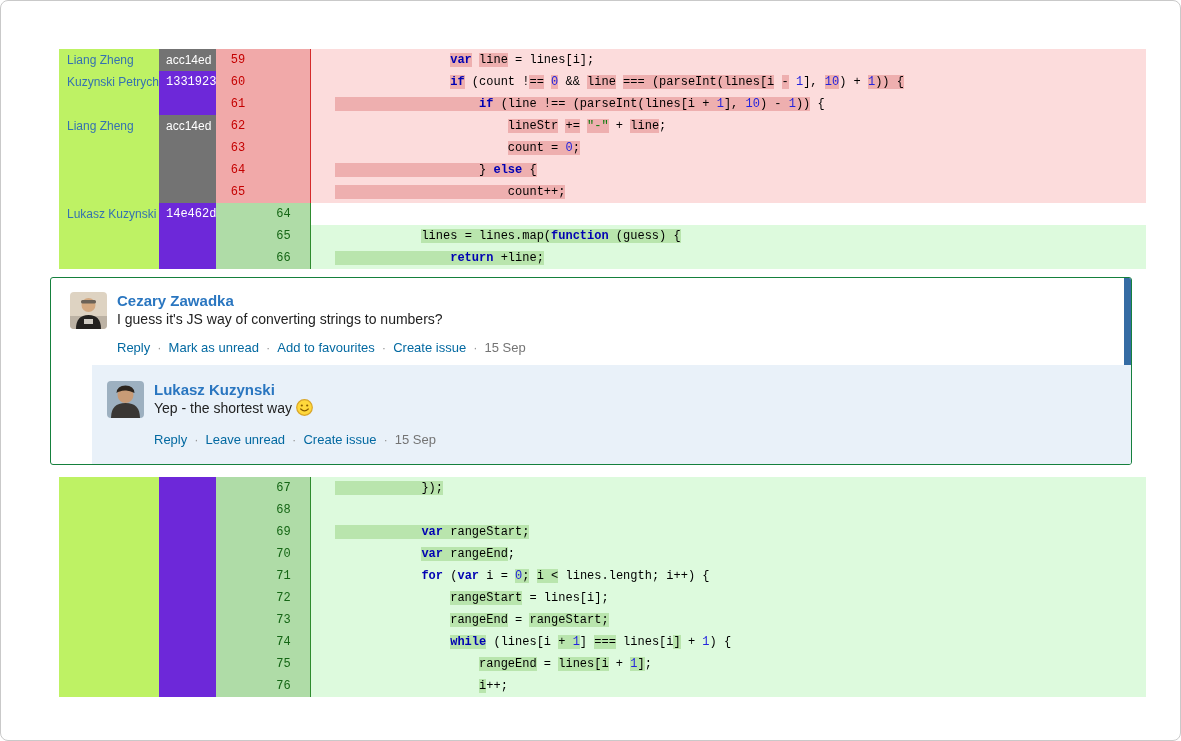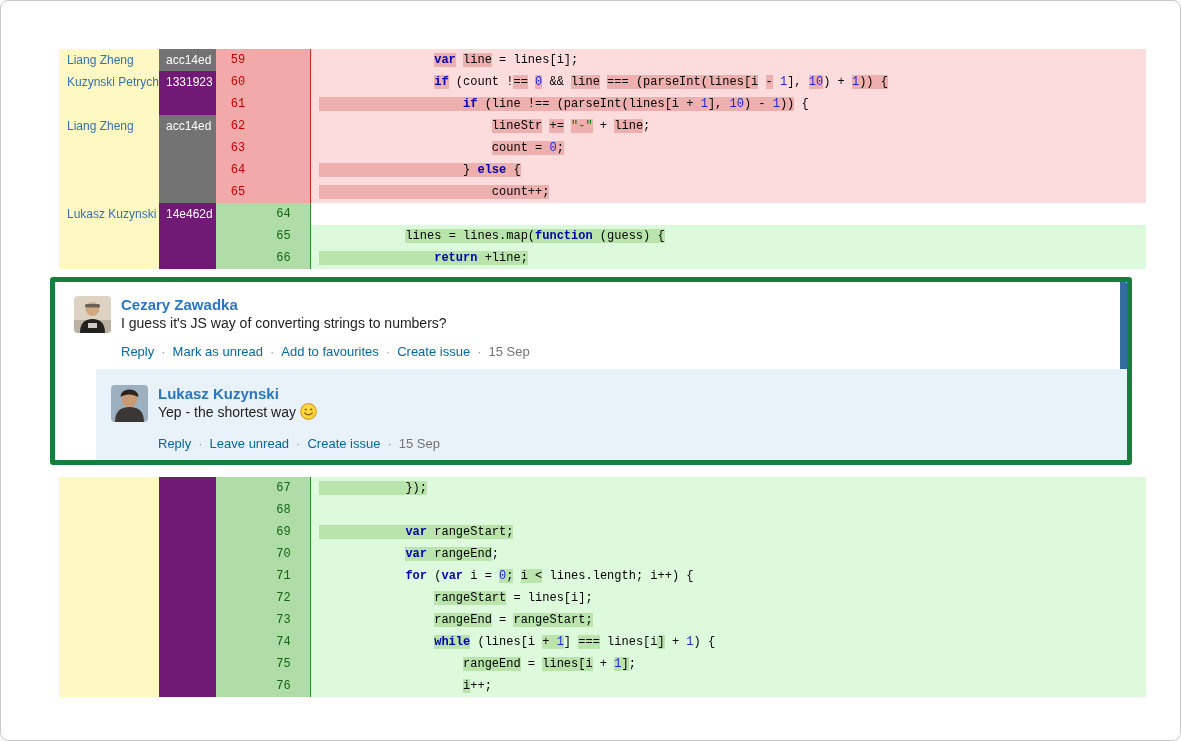--- a/index.html
+++ b/index.html
@@ -3,43 +3,43 @@
 <meta charset="utf-8">
 <style>
   html,body{margin:0;padding:0;background:#fff;}
   .frame{position:relative;width:1179px;height:739px;background:#fff;border:1px solid #c9c9c9;
          border-radius:8px;overflow:hidden;font-family:"Liberation Sans",sans-serif;}
   
   .difftable{position:absolute;left:58px;width:1087px;}
   .difftable.top{top:48px;}
   .difftable.bottom{top:476px;}
   .drow{display:flex;height:22px;line-height:22px;font-family:"Liberation Mono","DejaVu Sans Mono",monospace;font-size:12px;}
-  .c-author{width:100px;min-width:100px;background:#fef9c3;font-family:"Liberation Sans",sans-serif;
+  .c-author{width:100px;min-width:100px;background:#bef264;font-family:"Liberation Sans",sans-serif;
             font-size:12px;color:#3572b0;padding-left:8px;box-sizing:border-box;white-space:nowrap;overflow:hidden;}
   .c-hash{width:57px;min-width:57px;color:#fff;font-family:"Liberation Sans",sans-serif;font-size:12px;
           padding-left:7px;box-sizing:border-box;white-space:nowrap;overflow:hidden;}
   .blame-light{background:#737373;}
-  .blame-dark{background:#701a75;}
+  .blame-dark{background:#6d28d9;font-family:Liberation Mono, monospace;}
   .c-nums{width:94px;min-width:94px;display:flex;box-sizing:content-box;}
   .n-old,.n-new{width:47px;box-sizing:border-box;text-align:center;}
   .n-old{padding-right:3px;}
   .n-new{padding-right:6px;}
   .drow.del .c-nums{background:#f1a9a9;color:#c40000;border-right:1px solid #d42a2a;}
   .drow.add .c-nums{background:#afdca7;color:#156615;border-right:1px solid #2e8b2e;}
-  .c-code{flex:1;padding-left:8px;white-space:pre;overflow:hidden;}
+  .c-code{flex:1;padding-left:24px;white-space:pre;overflow:hidden;}
   .drow.del .c-code{background:#fcdcdc;}
   .drow.add .c-code{background:#ddfadd;}
   .drow.del .hl{background:#eeafaf;}
   .drow.add .hl{background:#b9e5ad;}
   .kw{color:#0000b3;font-weight:bold;}
   .num{color:#2424dd;}
   .str{color:#0a7a0a;}
   
   .comment-box{position:absolute;left:49px;top:276px;width:1082px;height:188px;background:#fff;
-               border:5px solid #15803d;border-radius:3px;box-sizing:border-box;}
+               border:1px solid #15803d;border-radius:3px;box-sizing:border-box;}
   .unread-bar{position:absolute;right:0;top:0;width:7px;height:87px;background:#356ca4;border-top-right-radius:2px;}
   .c1{position:absolute;left:19px;top:14px;right:30px;}
   .avatar{width:37px;height:37px;border-radius:4px;overflow:hidden;display:block;}
   .c1 .avatar{position:absolute;left:0;top:0;}
   .c1-content{margin-left:47px;}
   .c-name{font-size:15px;font-weight:bold;color:#2a76c0;line-height:18px;}
   .c-body{font-size:14px;color:#222;line-height:18px;}
   .c-actions{margin-top:12px;font-size:13px;color:#747474;}
   .c-actions .link{color:#0369a1;cursor:pointer;}
   .c-actions .sep{margin:0 7px;color:#999;}

